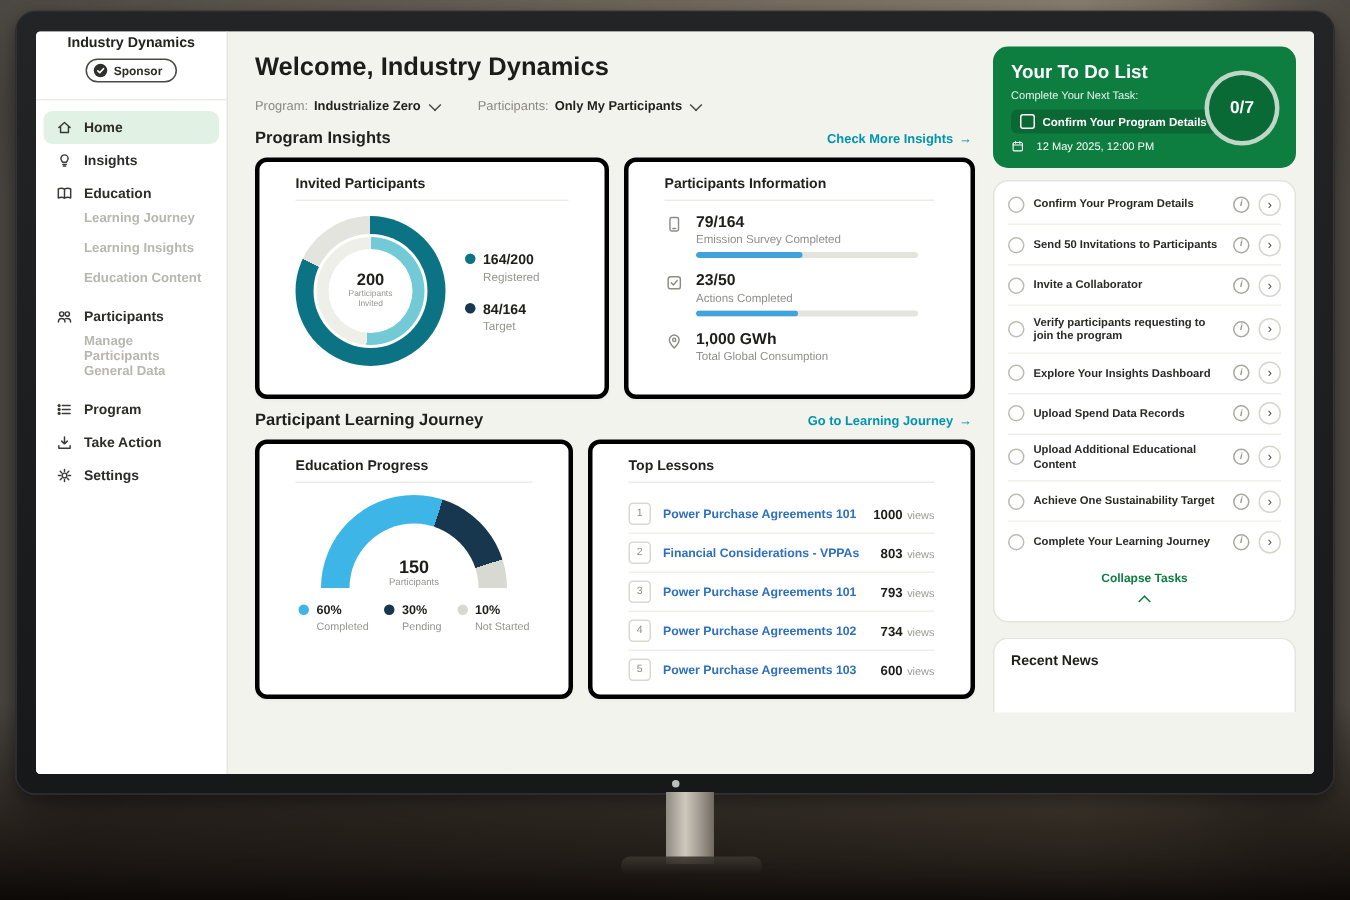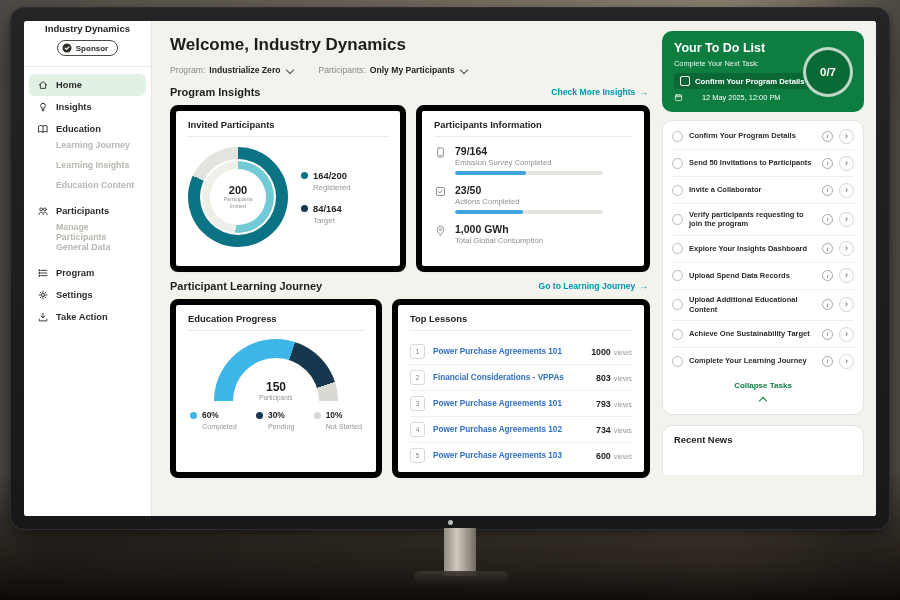--- a/index.html
+++ b/index.html
@@ -41,21 +41,21 @@
   .filters{display:flex;gap:26px;align-items:center;font-size:8.6px;margin-bottom:11px;}
   .f-label{color:#8a8a83;}
   .f-value{font-weight:700;color:#222220;margin-left:4px;text-align:right;}
   .chev{width:5px;height:5px;border-right:1.4px solid #4a4a45;border-bottom:1.4px solid #4a4a45;
     transform:rotate(45deg);display:inline-block;margin:-2px 0 0 6px;vertical-align:middle;}
   .section-row{display:flex;justify-content:space-between;align-items:center;margin:8px 2px 7px 0;}
   .section-title{font-size:11px;font-weight:800;color:#1f1f1c;}
   .section-link{font-size:8.6px;font-weight:700;color:var(--teal_link,#0095ae);white-space:nowrap;}
   .section-link .arr{margin-left:4px;}
   .cards-row{display:flex;gap:10px;margin-bottom:2px;}
-  .card{background:#fff;border:6px solid #000000;border-radius:8px;padding:8px 12px;box-sizing:border-box;
+  .card{background:#fff;border:3px solid #000000;border-radius:8px;padding:8px 24px;box-sizing:border-box;
     box-shadow:0 1px 2px rgba(0,0,0,.03);}
   .card-title{font-size:9.4px;font-weight:700;color:#22221e;padding-bottom:6px;border-bottom:1px solid #ECECE7;margin-bottom:8px;}
   
   .card-invited{width:236px;flex:none;}
   .donut-wrap{display:flex;align-items:center;gap:13px;padding:2px 0 4px;}
   .donut{width:100px;height:100px;border-radius:50%;position:relative;flex:none;}
   .donut-gap{position:absolute;inset:12px;border-radius:50%;background:#fff;}
   .donut-ring2{position:absolute;inset:14px;border-radius:50%;}
   .donut-hole{position:absolute;inset:22px;border-radius:50%;background:#fff;display:flex;flex-direction:column;
     align-items:center;justify-content:center;text-align:center;}
@@ -97,21 +97,21 @@
   .lesson-views{font-size:8.8px;font-weight:800;color:#1d1d1a;white-space:nowrap;}
   .lesson-views .vw{font-size:7.3px;color:#9b9b94;font-weight:400;margin-left:3px;}
   
   .right{width:218px;flex:none;box-sizing:border-box;padding:10px 12px 0 4px;}
   .todo-green{position:relative;background:var(--green,#0e7d40);border-radius:10px;padding:10px 12px;color:#fff;}
   .todo-title{font-size:12.5px;font-weight:800;margin-bottom:4px;}
   .todo-sub{font-size:7.4px;opacity:.92;margin-bottom:5px;}
   .todo-chip{display:flex;align-items:center;gap:5px;background:rgba(0,0,0,.16);border-radius:4px;
     padding:3px 6px;font-size:7.7px;font-weight:700;width:fit-content;max-width:130px;margin-bottom:4px;}
   .chk{width:8px;height:8px;border:1.2px solid #fff;border-radius:2px;flex:none;}
-  .todo-date{display:flex;align-items:center;gap:19px;font-size:7.4px;}
+  .todo-date{display:flex;align-items:center;gap:8px;font-size:7.4px;}
   .todo-date svg{width:9px;height:9px;stroke:#fff;stroke-width:1.3;fill:none;stroke-linecap:round;flex:none;}
   .todo-ring{position:absolute;right:11px;top:16px;width:44px;height:44px;border-radius:50%;
     background:var(--green_dark,#0a6a36);border:3px solid rgba(235,243,236,.8);
     display:flex;align-items:center;justify-content:center;font-size:11.5px;font-weight:800;}
   .tasks-card{background:#fff;border:1px solid #e4e4de;border-radius:10px;margin-top:8px;padding:2px 9px;}
   .task-row{display:flex;align-items:center;gap:6px;padding:5.5px 0;border-bottom:1px solid #F0F0EA;}
   .task-check{width:9px;height:9px;border:1.2px solid #bcbcb5;border-radius:50%;flex:none;}
   .task-label{flex:1;font-size:7.5px;font-weight:600;color:#2a2a26;line-height:1.3;}
   .task-info{width:9px;height:9px;border:1px solid #a8a8a1;border-radius:50%;color:#8d8d86;font-size:6px;
     display:flex;align-items:center;justify-content:center;flex:none;font-style:italic;font-weight:700;}
@@ -187,30 +187,30 @@
           <svg viewBox="0 0 16 16">
               <path d="M6 4.5 h7 M6 8 h7 M6 11.5 h7"></path>
               <circle cx="3.2" cy="4.5" r="0.8" fill="#3a3a35"></circle>
               <circle cx="3.2" cy="8" r="0.8" fill="#3a3a35"></circle>
               <circle cx="3.2" cy="11.5" r="0.8" fill="#3a3a35"></circle>
             </svg>
           <span>Program</span>
         </div>
         <div class="nav-item">
           <svg viewBox="0 0 16 16">
+              <path d="M8 3 v6 M5.5 6.8 L8 9.2 L10.5 6.8 M3 10.8 v2.4 h10 v-2.4"></path>
+            </svg>
+          <span>Take Action</span>
+        </div>
+        <div class="nav-item">
+          <svg viewBox="0 0 16 16">
               <circle cx="8" cy="8" r="2.1"></circle>
               <path d="M8 2.6v1.9 M8 11.5v1.9 M2.6 8h1.9 M11.5 8h1.9 M4.2 4.2l1.3 1.3 M10.5 10.5l1.3 1.3 M11.8 4.2l-1.3 1.3 M5.5 10.5l-1.3 1.3"></path>
             </svg>
           <span>Settings</span>
-        </div>
-        <div class="nav-item">
-          <svg viewBox="0 0 16 16">
-              <path d="M8 3 v6 M5.5 6.8 L8 9.2 L10.5 6.8 M3 10.8 v2.4 h10 v-2.4"></path>
-            </svg>
-          <span>Take Action</span>
         </div>
       </div>
     </div>
 
     <div class="main">
       <div class="content">
         <div class="welcome">Welcome, Industry Dynamics</div>
 
         <div class="filters">
           <span>

